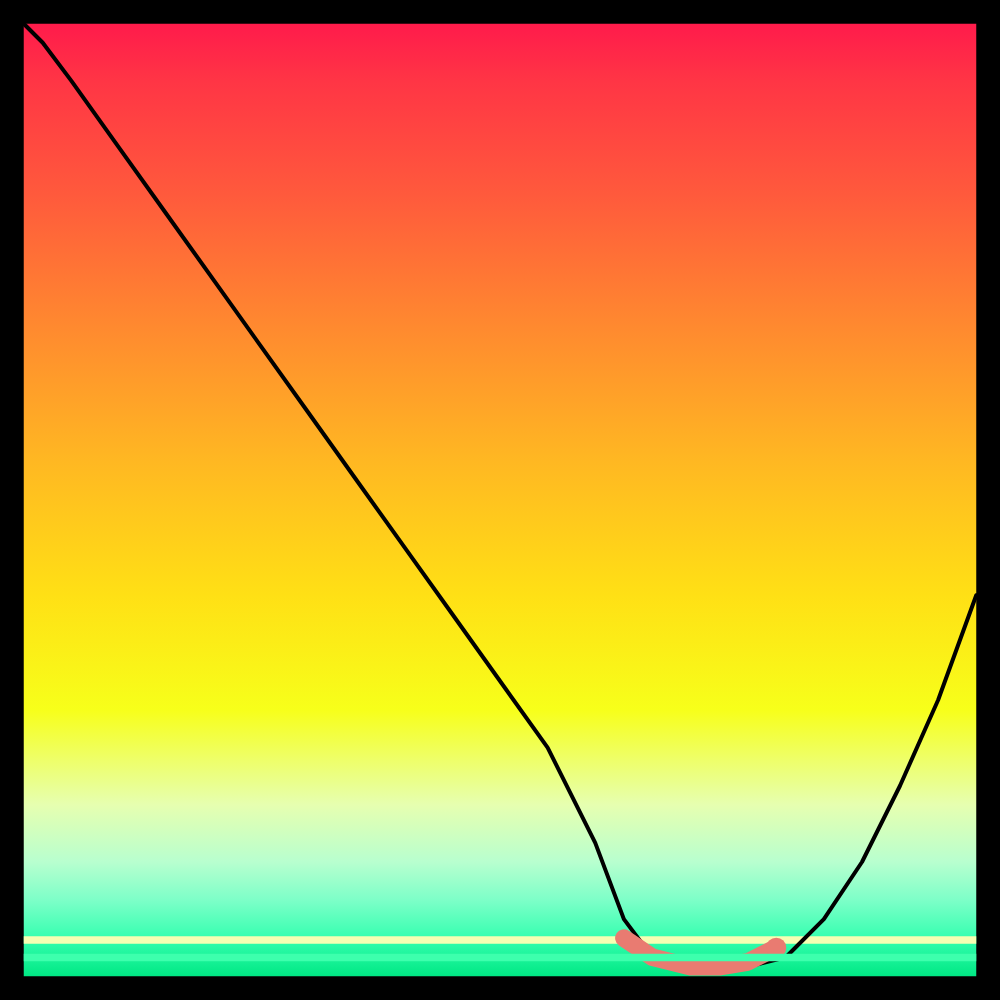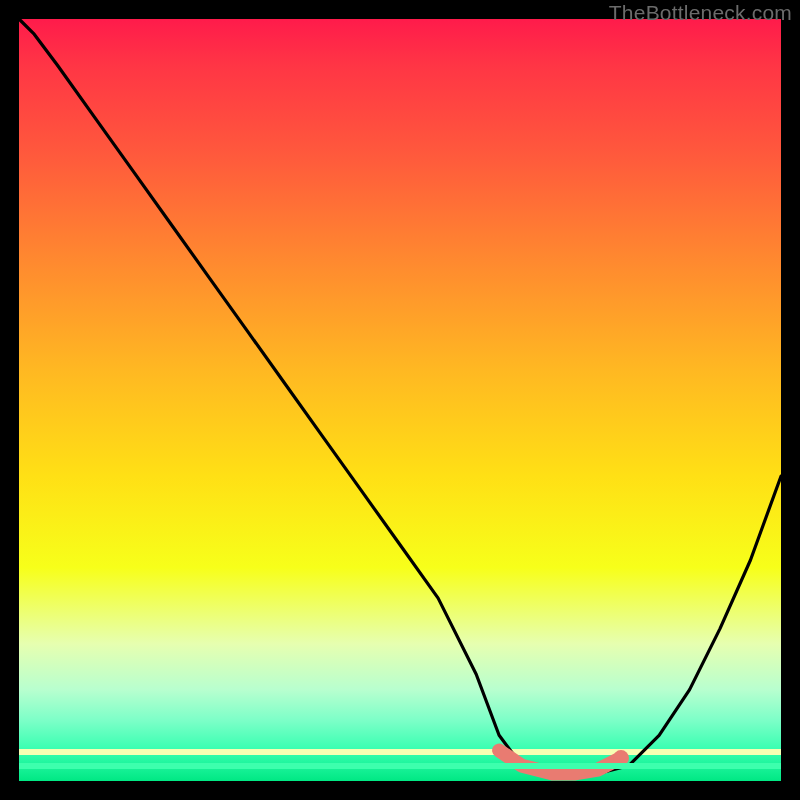--- a/index.html
+++ b/index.html
@@ -87,15 +87,14 @@
 
       <path id="main-curve" fill="none" stroke="#000" stroke-width="3.2" stroke-linecap="round" stroke-linejoin="round" d="M0.0 0.0 L15.2 15.2 L38.1 45.7 L76.2 99.1 L114.3 152.4 L152.4 205.7 L190.5 259.1 L228.6 312.4 L266.7 365.8 L304.8 419.1 L342.9 472.4 L381.0 525.8 L419.1 579.1 L457.2 655.3 L480.1 716.3 L502.9 746.8 L533.4 758.2 L556.3 758.2 L579.1 754.4 L609.6 746.8 L640.1 716.3 L670.6 670.6 L701.0 609.6 L731.5 541.0 L762.0 457.2"></path>
 
       <path id="highlight-curve" fill="none" stroke="#e97b71" stroke-width="14" stroke-linecap="round" stroke-linejoin="round" d="M480.1 731.5 L502.9 746.8 L533.4 754.4 L556.3 754.4 L579.1 750.6 L602.0 739.1"></path>
 
       <circle id="highlight-dot" r="8" fill="#e97b71" cx="602.0" cy="739.1"></circle>
     </svg>
 
   </div>
 
-  <div class="watermark">TheBottleneck.com</div>
 
 </div>
 
 </body></html>

